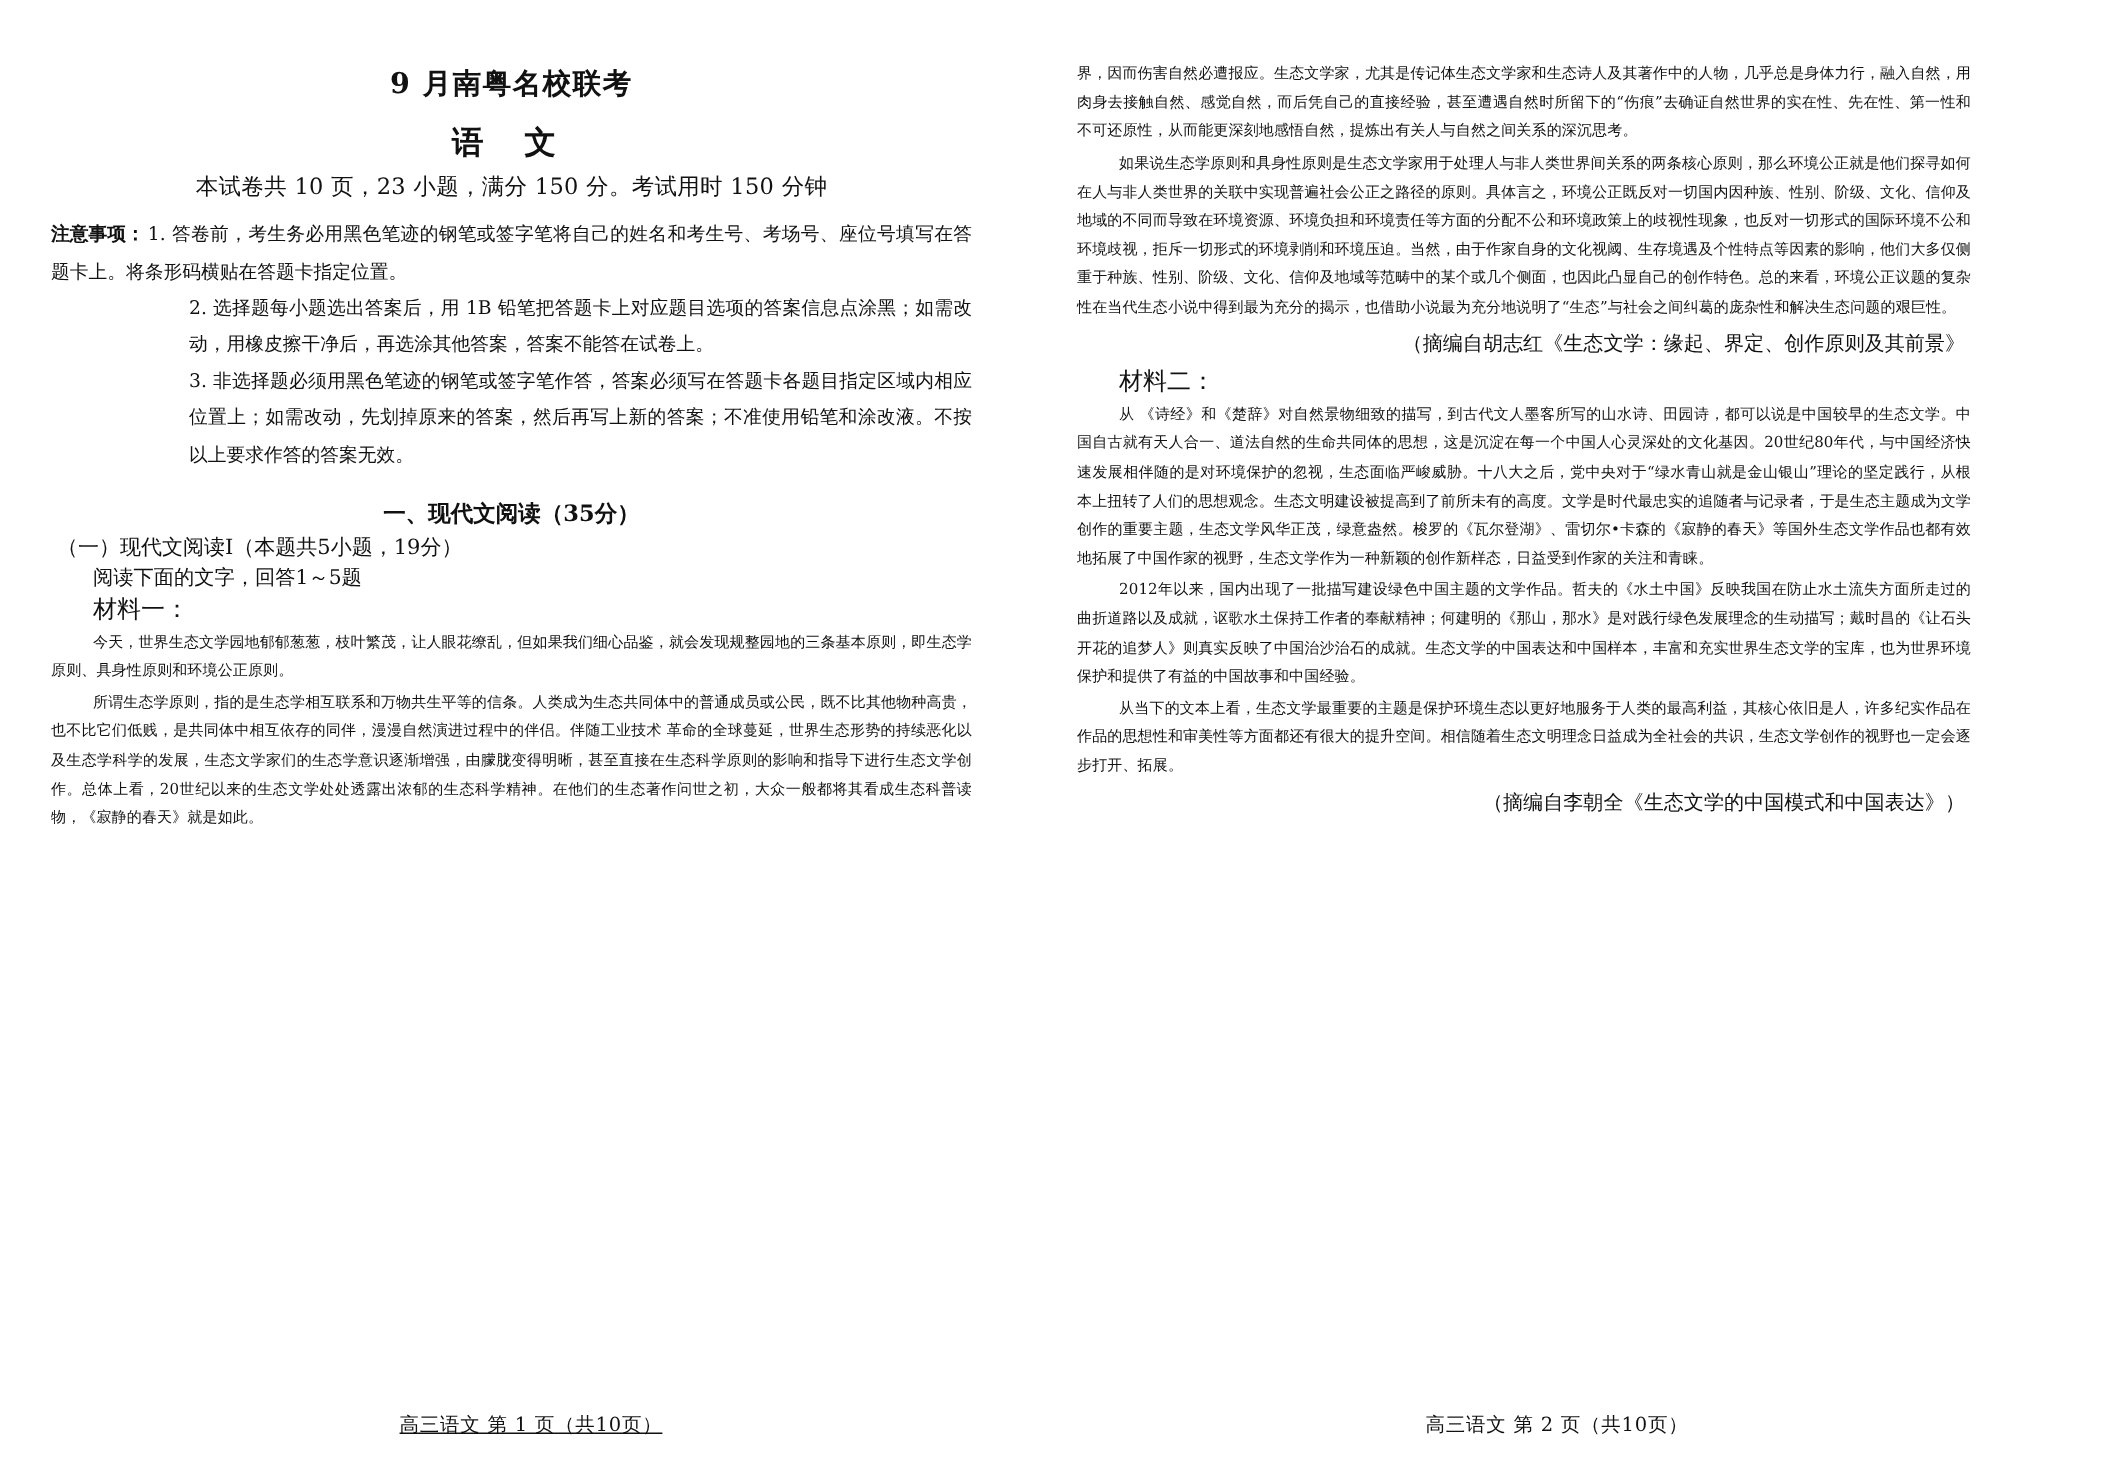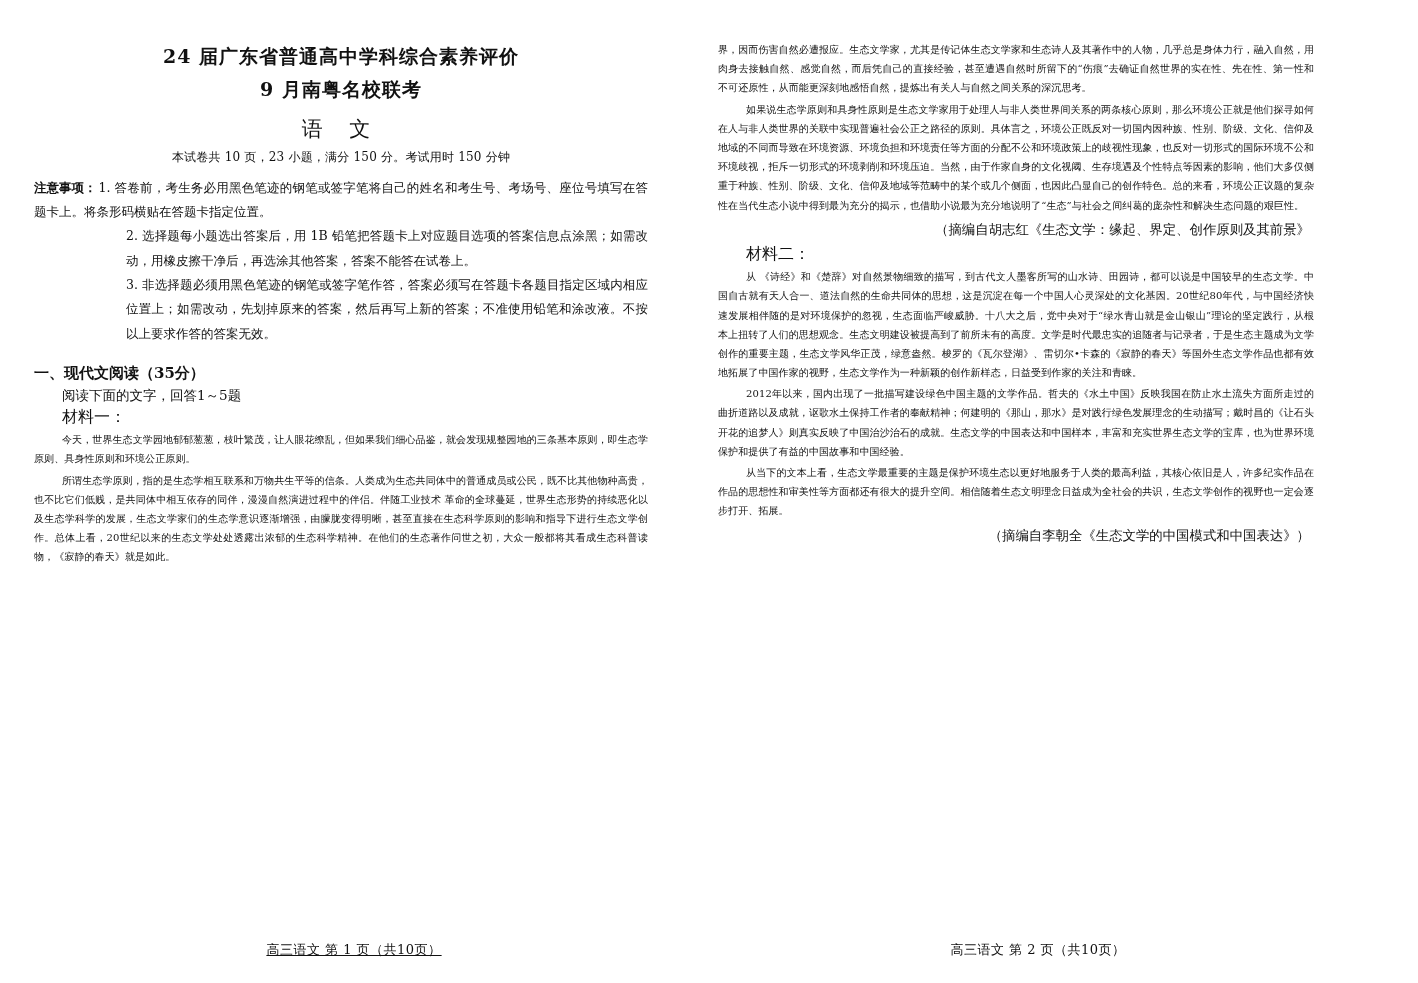--- a/index.html
+++ b/index.html
@@ -39,28 +39,28 @@
     text-align: center;
     font-size: 19px;
     font-weight: bold;
     letter-spacing: 1px;
     line-height: 1.75;
     font-family: "DejaVu Serif", "Liberation Serif", serif;
   }
   .doc-subject {
     text-align: center;
     font-size: 21px;
-    font-weight: normal;
+    font-weight: bold;
     letter-spacing: 10px;
     margin-top: 8px;
     margin-bottom: 6px;
   }
   .exam-meta {
     text-align: center;
-    font-size: 12px;
+    font-size: 15px;
     margin-bottom: 10px;
     letter-spacing: 0.2px;
   }
   .notice-wrap {
     font-size: 12.5px;
     line-height: 1.95;
   }
   .notice-head {
     font-weight: bold;
     float: left;
@@ -78,20 +78,21 @@
   }
   .notice-sub {
     padding-left: 92px;
     text-align: justify;
   }
   .section-title {
     font-size: 15px;
     font-weight: bold;
     margin-top: 18px;
     margin-bottom: 4px;
+    text-align: center;
   }
   .sub-title {
     font-size: 14px;
     margin-bottom: 2px;
     padding-left: 4px;
   }
   .instruct {
     font-size: 13.5px;
     padding-left: 28px;
     margin-bottom: 2px;
@@ -129,35 +130,35 @@
   .col-left .footer { left: 0; padding-right: 26px; text-decoration: underline; }
   .col-right .footer { left: 0; padding-left: 44px; }
 </style>
 </head>
 <body>
 
 <div class="page">
 
   <div class="col col-left">
 
-    <div class="doc-title">24 届广东省普通高中学科综合素养评价</div>
     <div class="doc-title">9 月南粤名校联考</div>
     <div class="doc-subject">语  文</div>
     <div class="exam-meta">本试卷共 10 页，23 小题，满分 150 分。考试用时 150 分钟</div>
 
     <div class="notice-wrap">
       <div class="notice-item first">
         <span class="notice-head">注意事项：</span>
         <span>1. 答卷前，考生务必用黑色笔迹的钢笔或签字笔将自己的姓名和考生号、考场号、座位号填写在答题卡上。将条形码横贴在答题卡指定位置。</span>
       </div>
       <div class="notice-sub">2. 选择题每小题选出答案后，用 1B 铅笔把答题卡上对应题目选项的答案信息点涂黑；如需改动，用橡皮擦干净后，再选涂其他答案，答案不能答在试卷上。</div>
       <div class="notice-sub">3. 非选择题必须用黑色笔迹的钢笔或签字笔作答，答案必须写在答题卡各题目指定区域内相应位置上；如需改动，先划掉原来的答案，然后再写上新的答案；不准使用铅笔和涂改液。不按以上要求作答的答案无效。</div>
     </div>
 
     <div class="section-title">一、现代文阅读（35分）</div>
+    <div class="sub-title">（一）现代文阅读Ⅰ（本题共5小题，19分）</div>
     <div class="instruct">阅读下面的文字，回答1～5题</div>
     <div class="matl-label">材料一：</div>
 
     <p class="body">今天，世界生态文学园地郁郁葱葱，枝叶繁茂，让人眼花缭乱，但如果我们细心品鉴，就会发现规整园地的三条基本原则，即生态学原则、具身性原则和环境公正原则。</p>
     <p class="body">所谓生态学原则，指的是生态学相互联系和万物共生平等的信条。人类成为生态共同体中的普通成员或公民，既不比其他物种高贵，也不比它们低贱，是共同体中相互依存的同伴，漫漫自然演进过程中的伴侣。伴随工业技术 革命的全球蔓延，世界生态形势的持续恶化以及生态学科学的发展，生态文学家们的生态学意识逐渐增强，由朦胧变得明晰，甚至直接在生态科学原则的影响和指导下进行生态文学创作。总体上看，20世纪以来的生态文学处处透露出浓郁的生态科学精神。在他们的生态著作问世之初，大众一般都将其看成生态科普读物，《寂静的春天》就是如此。</p>
 
     <div class="footer">高三语文 第 1 页（共10页）</div>
   </div>
 
   <div class="col col-right">

